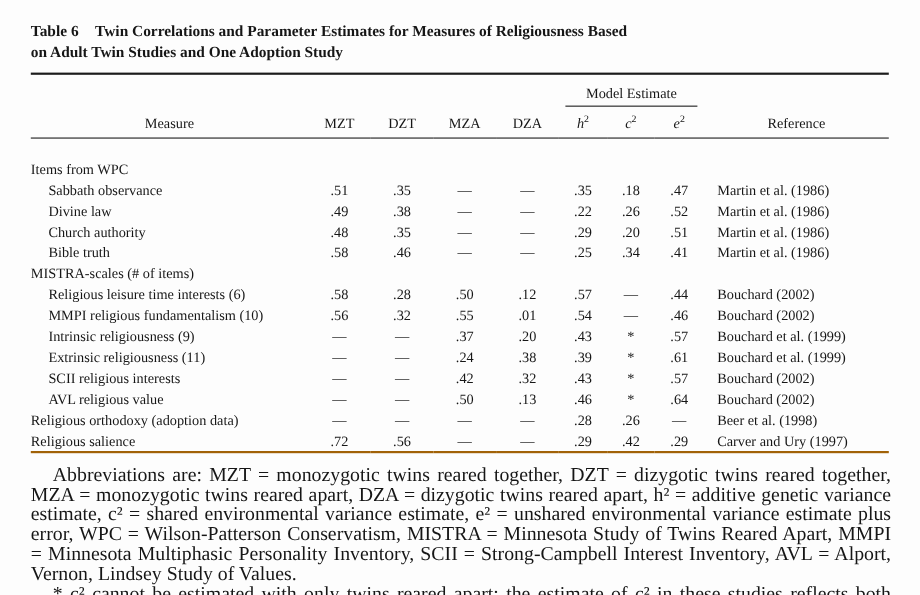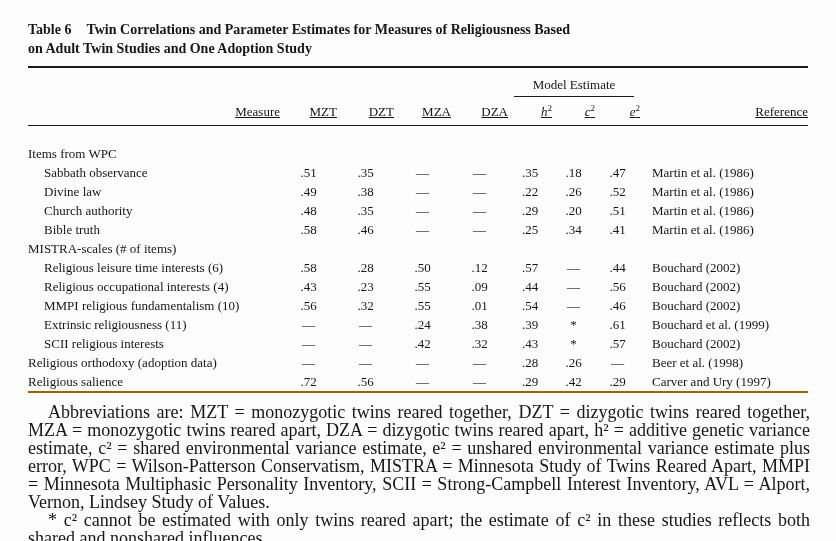--- a/index.html
+++ b/index.html
@@ -52,23 +52,22 @@
   .me-label {
     display: block;
     text-align: center;
     padding-bottom: 3px;
     margin: 0 6px;
     border-bottom: 1.5px solid #1c1c1c;
   }
   .cols-row th {
     padding: 7px 0 5px 0;
     border-bottom: 1.5px solid #1c1c1c;
-    text-align: right;
+    text-align: center;
     vertical-align: bottom;
-    text-decoration: underline;
   }
   .cols-row th i { font-style: italic; }
   .cols-row th sup { font-size: 9px; line-height: 0; }
   tbody td {
     height: 19px;
     line-height: 19px;
     padding: 0;
     white-space: nowrap;
     overflow: hidden;
   }
@@ -187,61 +186,72 @@
           <td class="num-cell">.58</td>
           <td class="num-cell">.28</td>
           <td class="num-cell">.50</td>
           <td class="num-cell">.12</td>
           <td class="num-cell">.57</td>
           <td class="num-cell">—</td>
           <td class="num-cell">.44</td>
           <td class="ref-cell">Bouchard (2002)</td>
         </tr>
         <tr>
-          <td class="measure-cell indent">Religious occupational interests (4)</td>
-          <td class="num-cell">.43</td>
-          <td class="num-cell">.23</td>
-          <td class="num-cell">.55</td>
-          <td class="num-cell">.09</td>
-          <td class="num-cell">.44</td>
-          <td class="num-cell">—</td>
-          <td class="num-cell">.56</td>
-          <td class="ref-cell">Bouchard (2002)</td>
-        </tr>
-        <tr>
           <td class="measure-cell indent">MMPI religious fundamentalism (10)</td>
           <td class="num-cell">.56</td>
           <td class="num-cell">.32</td>
           <td class="num-cell">.55</td>
           <td class="num-cell">.01</td>
           <td class="num-cell">.54</td>
           <td class="num-cell">—</td>
           <td class="num-cell">.46</td>
           <td class="ref-cell">Bouchard (2002)</td>
         </tr>
         <tr>
+          <td class="measure-cell indent">Intrinsic religiousness (9)</td>
+          <td class="num-cell">—</td>
+          <td class="num-cell">—</td>
+          <td class="num-cell">.37</td>
+          <td class="num-cell">.20</td>
+          <td class="num-cell">.43</td>
+          <td class="num-cell">*</td>
+          <td class="num-cell">.57</td>
+          <td class="ref-cell">Bouchard et al. (1999)</td>
+        </tr>
+        <tr>
           <td class="measure-cell indent">Extrinsic religiousness (11)</td>
           <td class="num-cell">—</td>
           <td class="num-cell">—</td>
           <td class="num-cell">.24</td>
           <td class="num-cell">.38</td>
           <td class="num-cell">.39</td>
           <td class="num-cell">*</td>
           <td class="num-cell">.61</td>
           <td class="ref-cell">Bouchard et al. (1999)</td>
         </tr>
         <tr>
           <td class="measure-cell indent">SCII religious interests</td>
           <td class="num-cell">—</td>
           <td class="num-cell">—</td>
           <td class="num-cell">.42</td>
           <td class="num-cell">.32</td>
           <td class="num-cell">.43</td>
           <td class="num-cell">*</td>
           <td class="num-cell">.57</td>
+          <td class="ref-cell">Bouchard (2002)</td>
+        </tr>
+        <tr>
+          <td class="measure-cell indent">AVL religious value</td>
+          <td class="num-cell">—</td>
+          <td class="num-cell">—</td>
+          <td class="num-cell">.50</td>
+          <td class="num-cell">.13</td>
+          <td class="num-cell">.46</td>
+          <td class="num-cell">*</td>
+          <td class="num-cell">.64</td>
           <td class="ref-cell">Bouchard (2002)</td>
         </tr>
         <tr>
           <td class="measure-cell">Religious orthodoxy (adoption data)</td>
           <td class="num-cell">—</td>
           <td class="num-cell">—</td>
           <td class="num-cell">—</td>
           <td class="num-cell">—</td>
           <td class="num-cell">.28</td>
           <td class="num-cell">.26</td>

